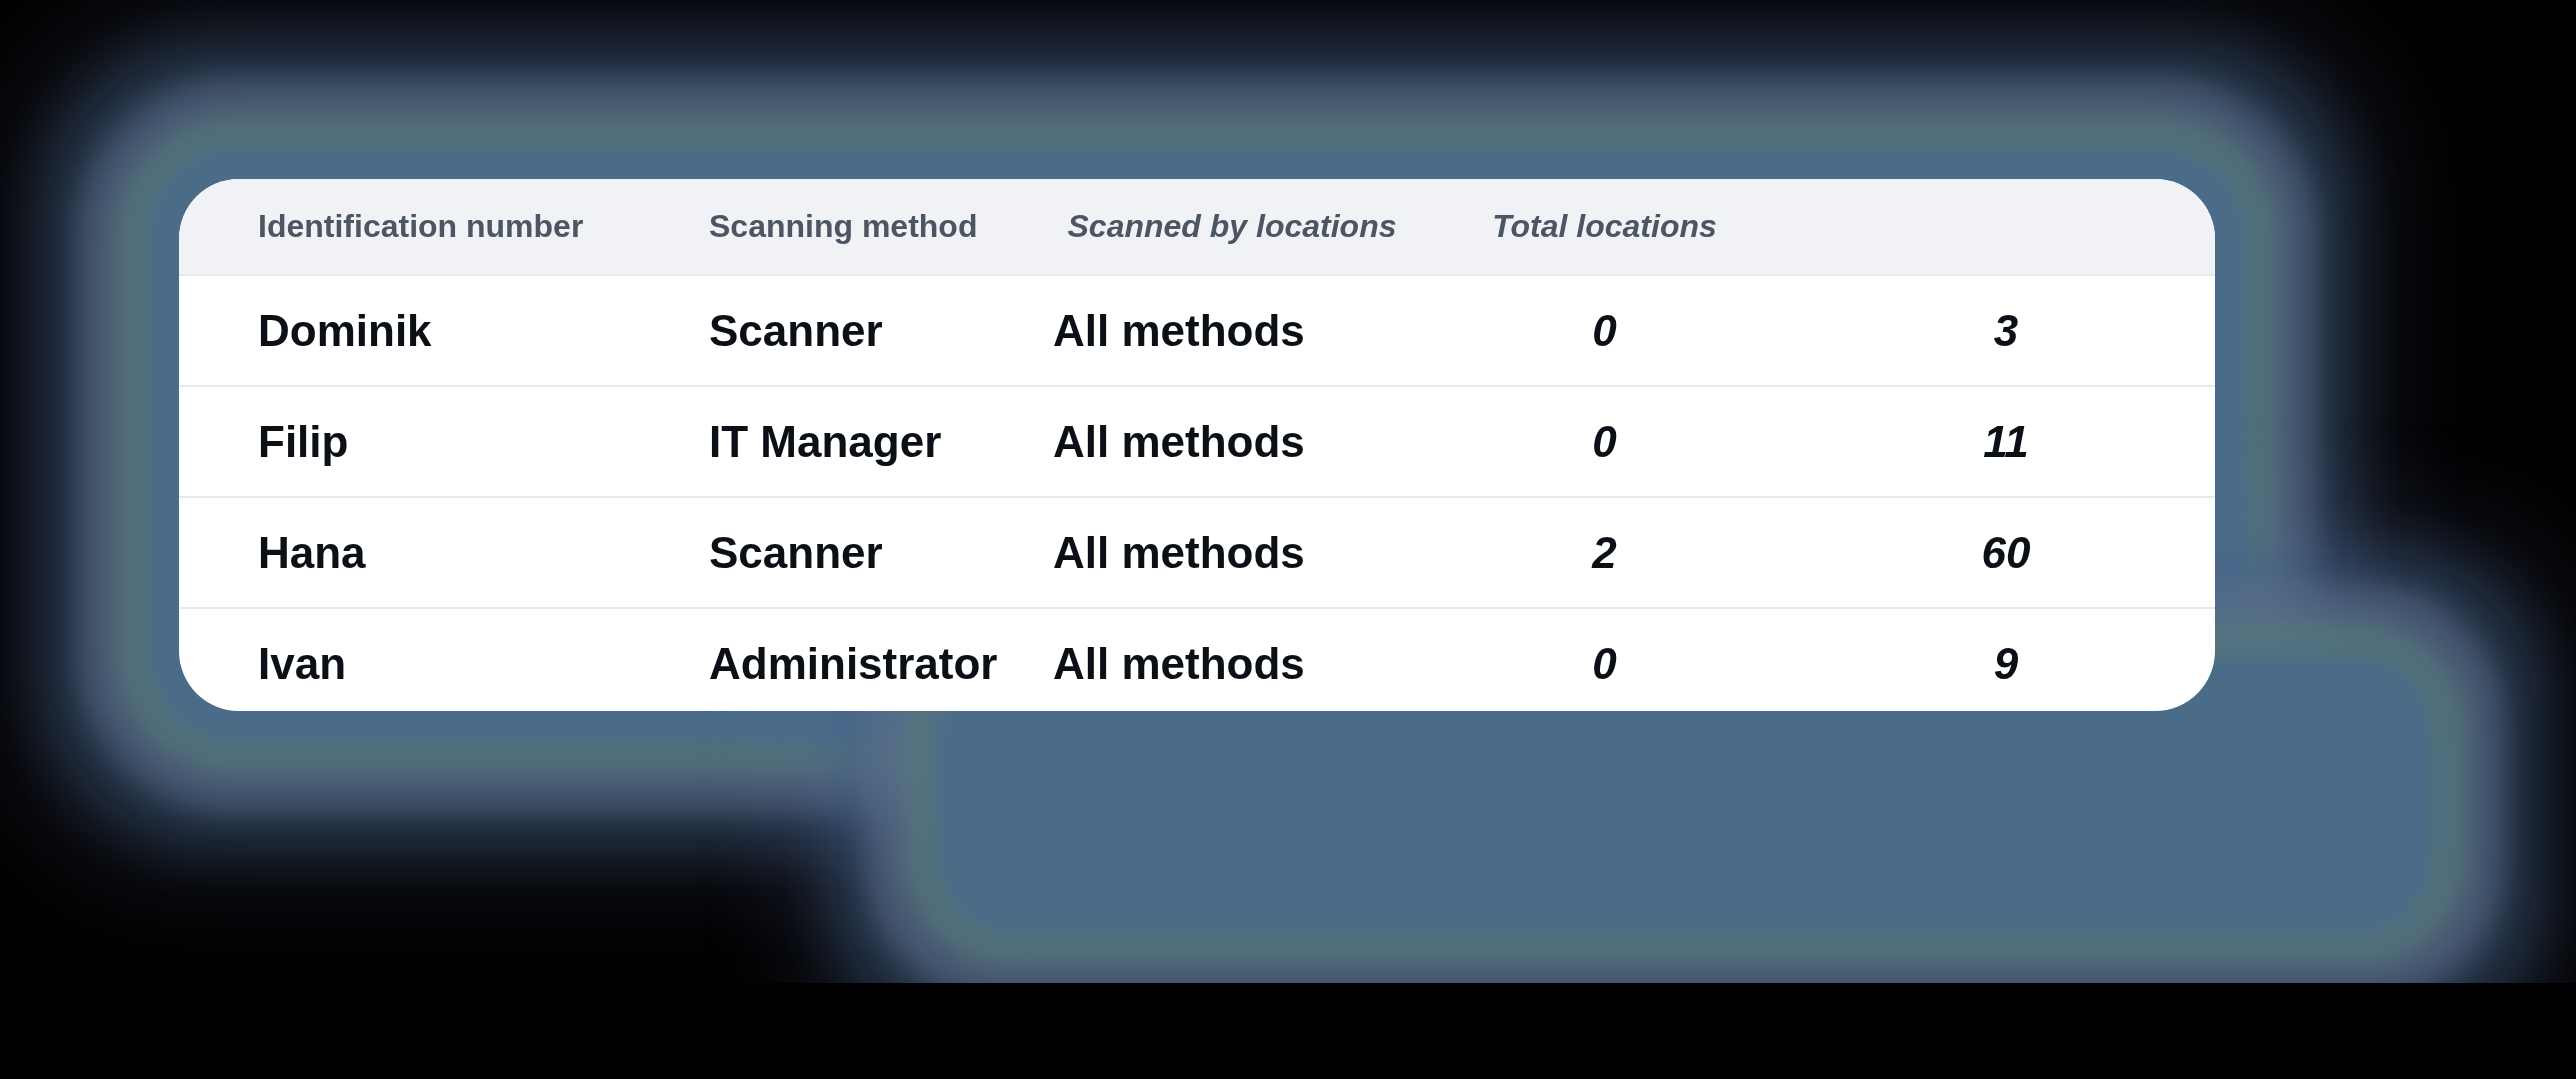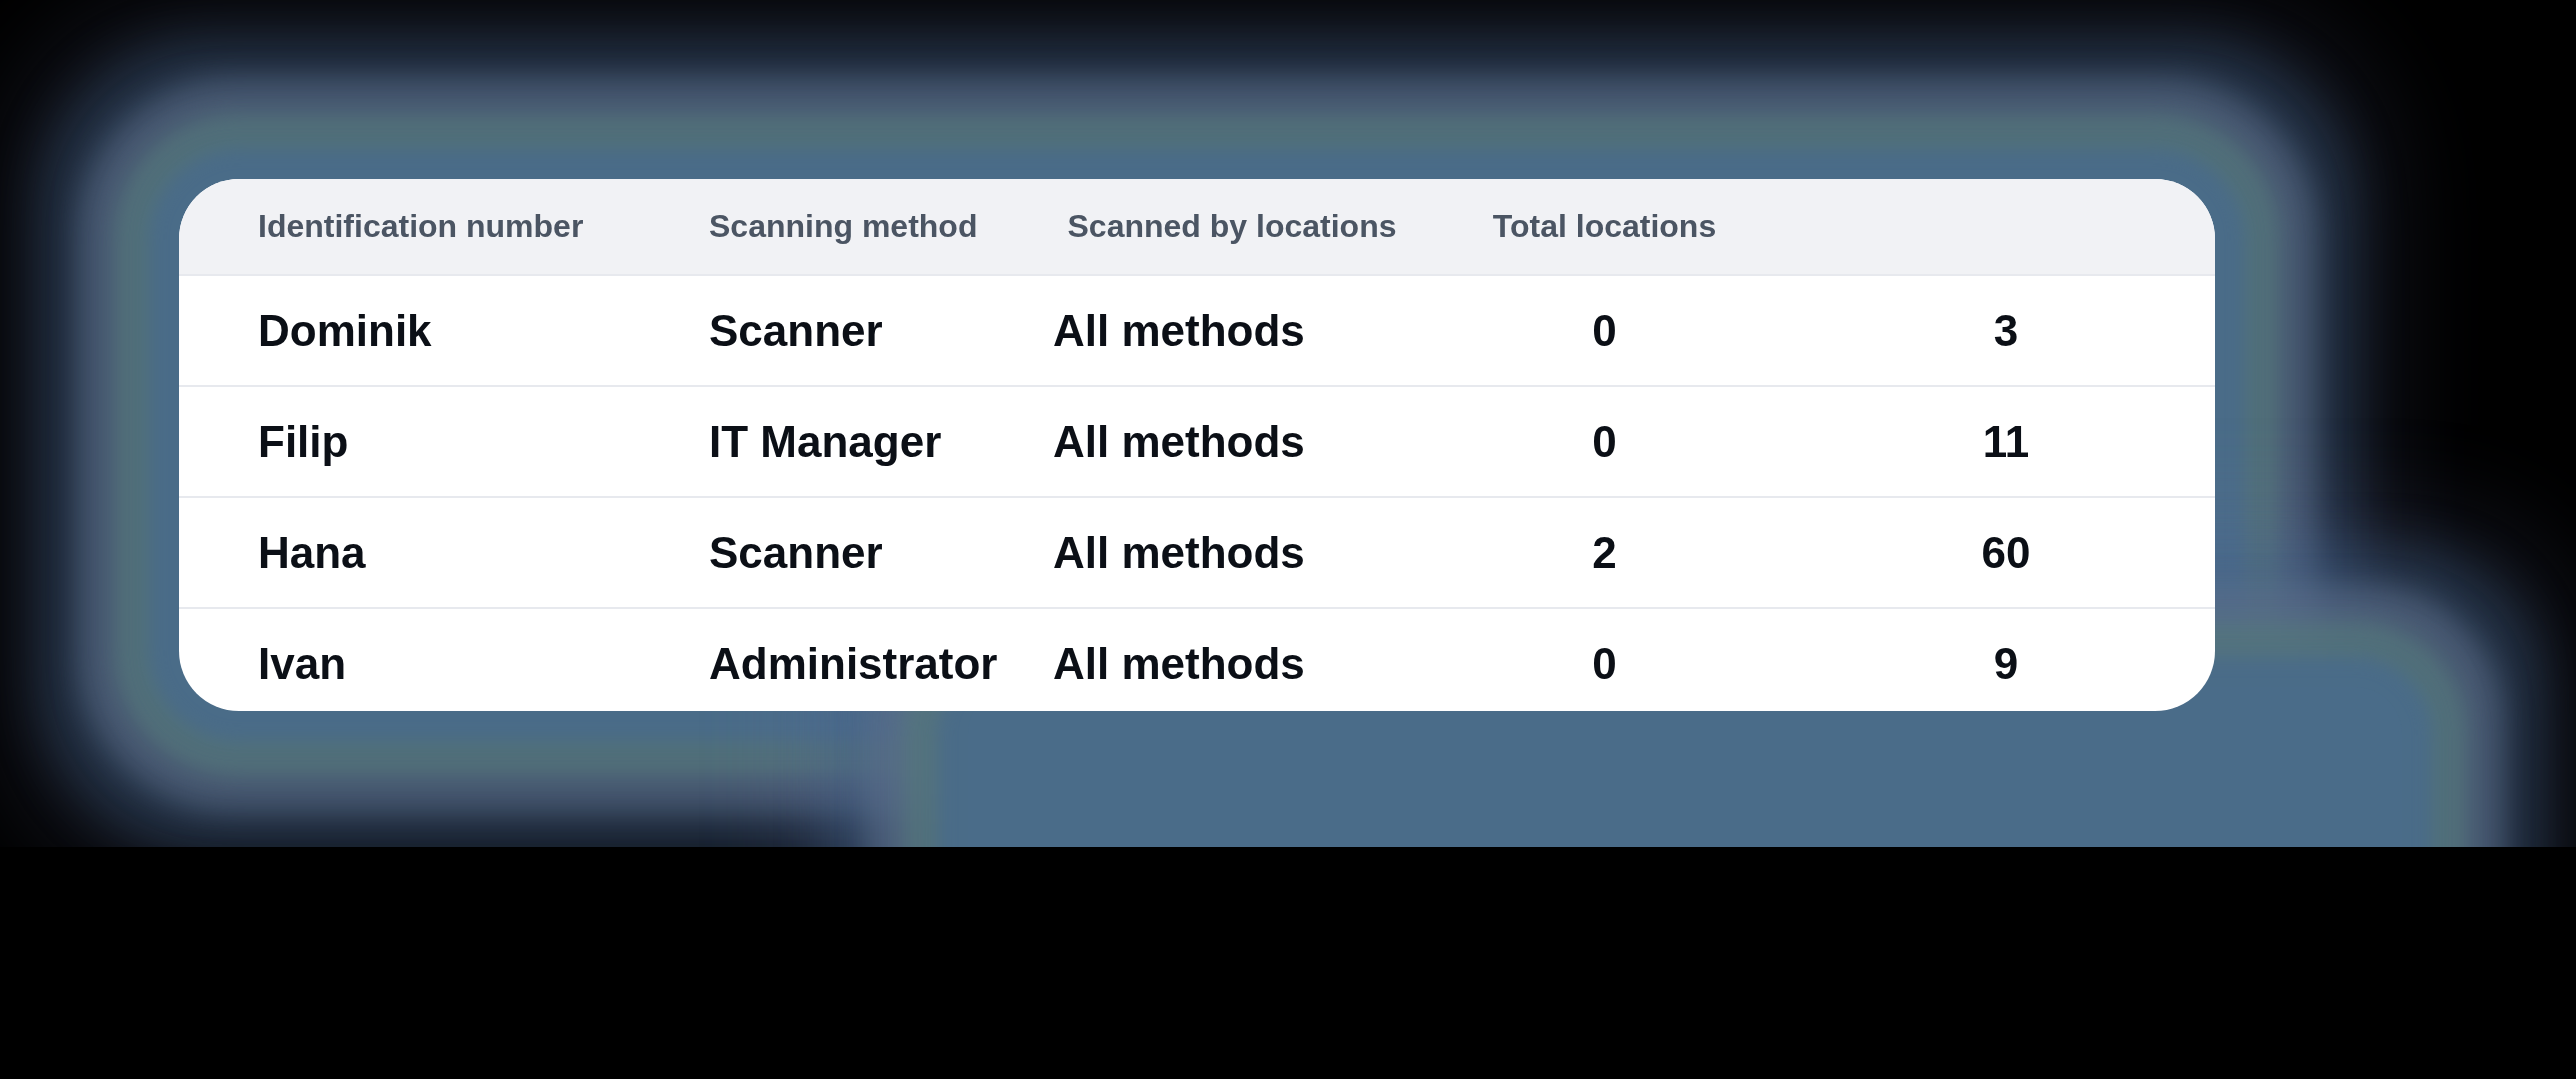--- a/index.html
+++ b/index.html
@@ -3,21 +3,21 @@
 <meta charset="utf-8">
 <style>
   html, body {
     margin: 0;
     padding: 0;
     background: #000;
   }
   .stage {
     position: relative;
     width: 2576px;
-    height: 847px;
+    height: 983px;
     background: var(--page_bg, #000);
     overflow: hidden;
     font-family: "Liberation Sans", "DejaVu Sans", sans-serif;
   }
 
   
   .glow {
     position: absolute;
     background: #4a6c89;
     box-shadow:
@@ -56,21 +56,21 @@
   .trow {
     height: 109px;
     color: var(--cell_text, #0B0F16);
     font-size: 44px;
     font-weight: 700;
     border-top: 2.2px solid var(--divider, #E7E9EE);
   }
   .trow:first-of-type { border-top: none; }
   .c1 { padding-left: 79px; text-align: left; }
   .c2, .c3 { text-align: left; }
-  .c4, .c5 { text-align: center; }
+  .c4, .c5 { text-align: center; font-style: italic; }
 
   
   .navbar {
     position: absolute;
     left: 968px; top: 687px;
     width: 1434px; height: 215px;
     background: var(--nav_bg, #0F4C69);
     border-radius: 47px;
     z-index: 2;
     box-shadow: 0 -2.9px 13px rgba(15, 45, 70, 0.45);

